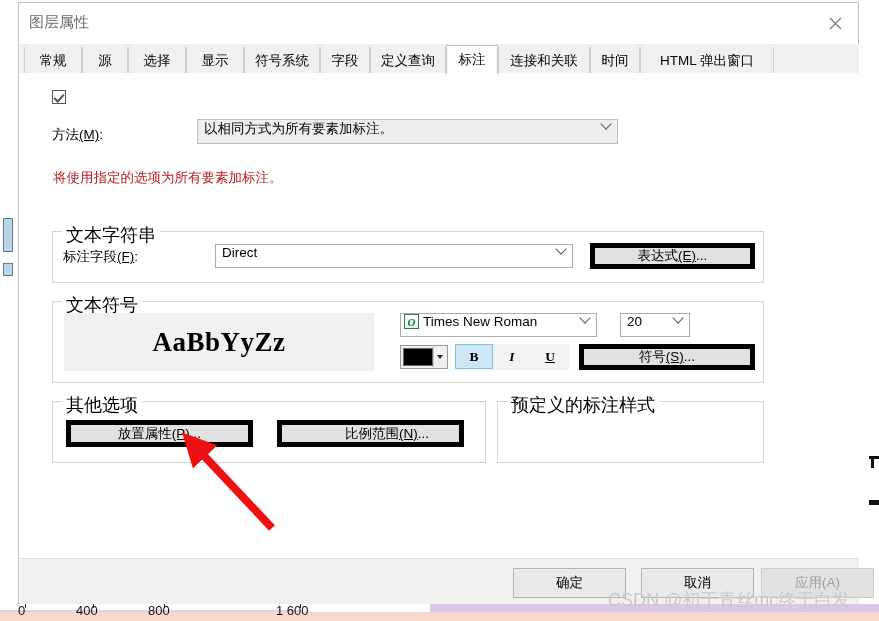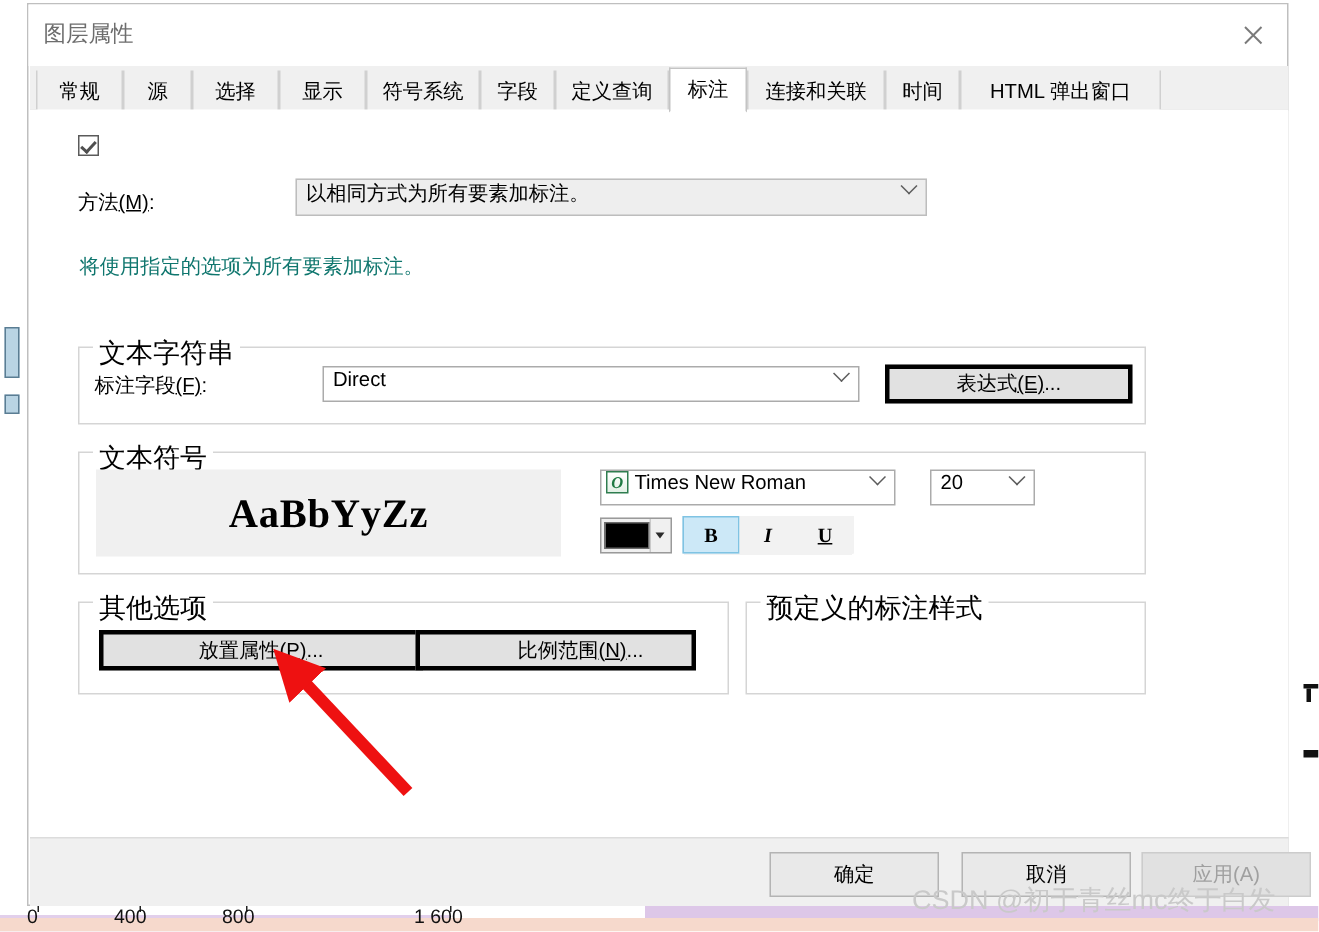--- a/index.html
+++ b/index.html
@@ -97,35 +97,35 @@
   }
   .combo.gray { background:#eeeeee; border:1px solid #bdbdbd; }
   .combo .txt { padding-left:6px; flex:1; overflow:hidden; white-space:nowrap; }
   .combo .arrow { width:22px; display:flex; align-items:center; justify-content:center; }
   .chev { width:9px; height:9px; position:relative; }
   .chev::after {
     content:""; position:absolute; left:0px; top:0px; width:7px; height:7px;
     border:solid #5c5c5c; border-width:0 1.4px 1.4px 0; transform:rotate(45deg);
   }
 
-  #desc-text { position:absolute; left:33px; top:96px; font-size:13.5px; color:#0f766e; }
+  #desc-text { position:absolute; left:33px; top:96px; font-size:13.5px; color:#b91c1c; }
 
   
   .group {
     position:absolute; border:1px solid #d5d5d5; box-sizing:border-box;
     background:transparent;
   }
   .group-title {
     position:absolute; top:-9px; left:9px; background:#ffffff;
     padding:0 4px; font-size:18px; color:#000; white-space:nowrap;
   }
 
   .btn {
     position:absolute; box-sizing:border-box;
-    background:#e1e1e1; border:3px solid #000000;
+    background:#e1e1e1; border:5px solid #000000;
     display:flex; align-items:center; justify-content:center;
     font-size:13.5px; color:#000; white-space:nowrap;
   }
   .btn.disabled { color:#a0a0a0; background:#e1e1e1; border:1px solid #cccccc; }
 
   
   #preview {
     position:absolute; background:#f0f0f0;
     display:flex; align-items:center; justify-content:center;
     font-family:"Liberation Serif", "DejaVu Serif", serif;
@@ -312,20 +312,23 @@
       <div class="styleblock-abs3">
         <div class="sb-underline"></div>
       </div>
 
       <div class="styleblock-root">
         <div class="styleblock-row">
           <div class="sb"></div>
         </div>
       </div>
 
+      <div class="btn" style="left:526px;top:42px;width:176px;height:26px;">
+        <span><span>符号</span><span class="mn">(S)</span><span>...</span></span>
+      </div>
     </div>
 
     <div class="styleblock-real" style="position:absolute;left:435px;top:271px;width:112px;height:25px;background:#f2f2f2;">
       <div class="styleblock-real-inner" style="position:relative;width:100%;height:100%;">
         <div class="styleblock-real-b"></div>
       </div>
     </div>
     <div class="styleblock-btns" style="position:absolute;left:435px;top:271px;width:112px;height:25px;">
       <div class="styleblock-btns-inner" style="position:relative;width:100%;height:100%;">
         <div class="sb-slot"></div>
@@ -394,21 +397,21 @@
     </div>
 
     <div style="position:absolute;left:435px;top:271px;width:114px;height:25px;display:flex;">
       <div class="styleblock on" style="width:38px;height:25px;display:flex;align-items:center;justify-content:center;background:#cce8f7;border:1px solid #7fc3e3;box-sizing:border-box;font-family:'Liberation Serif',serif;font-weight:bold;font-size:13.5px;">B</div>
       <div class="styleblock" style="width:38px;height:25px;display:flex;align-items:center;justify-content:center;background:#f2f2f2;box-sizing:border-box;font-family:'Liberation Serif',serif;font-style:italic;font-weight:bold;font-size:13.5px;">I</div>
       <div class="styleblock" style="width:38px;height:25px;display:flex;align-items:center;justify-content:center;background:#f2f2f2;box-sizing:border-box;font-family:'Liberation Serif',serif;font-weight:bold;text-decoration:underline;font-size:13.5px;">U</div>
     </div>
 
     <div class="group" style="left:32px;top:328px;width:434px;height:62px;">
       <span class="group-title">其他选项</span>
-      <div class="btn" style="left:13px;top:18px;width:216px;height:27px;">
+      <div class="btn" style="left:13px;top:18px;width:187px;height:27px;">
         <span><span>放置属性</span><span class="mn">(P)</span><span>...</span></span>
       </div>
       <div class="btn" style="left:224px;top:18px;width:187px;height:27px;padding-left:33px;">
         <span><span>比例范围</span><span class="mn">(N)</span><span>...</span></span>
       </div>
     </div>
 
     <div class="group" style="left:477px;top:328px;width:267px;height:62px;">
       <span class="group-title">预定义的标注样式</span>
     </div>

